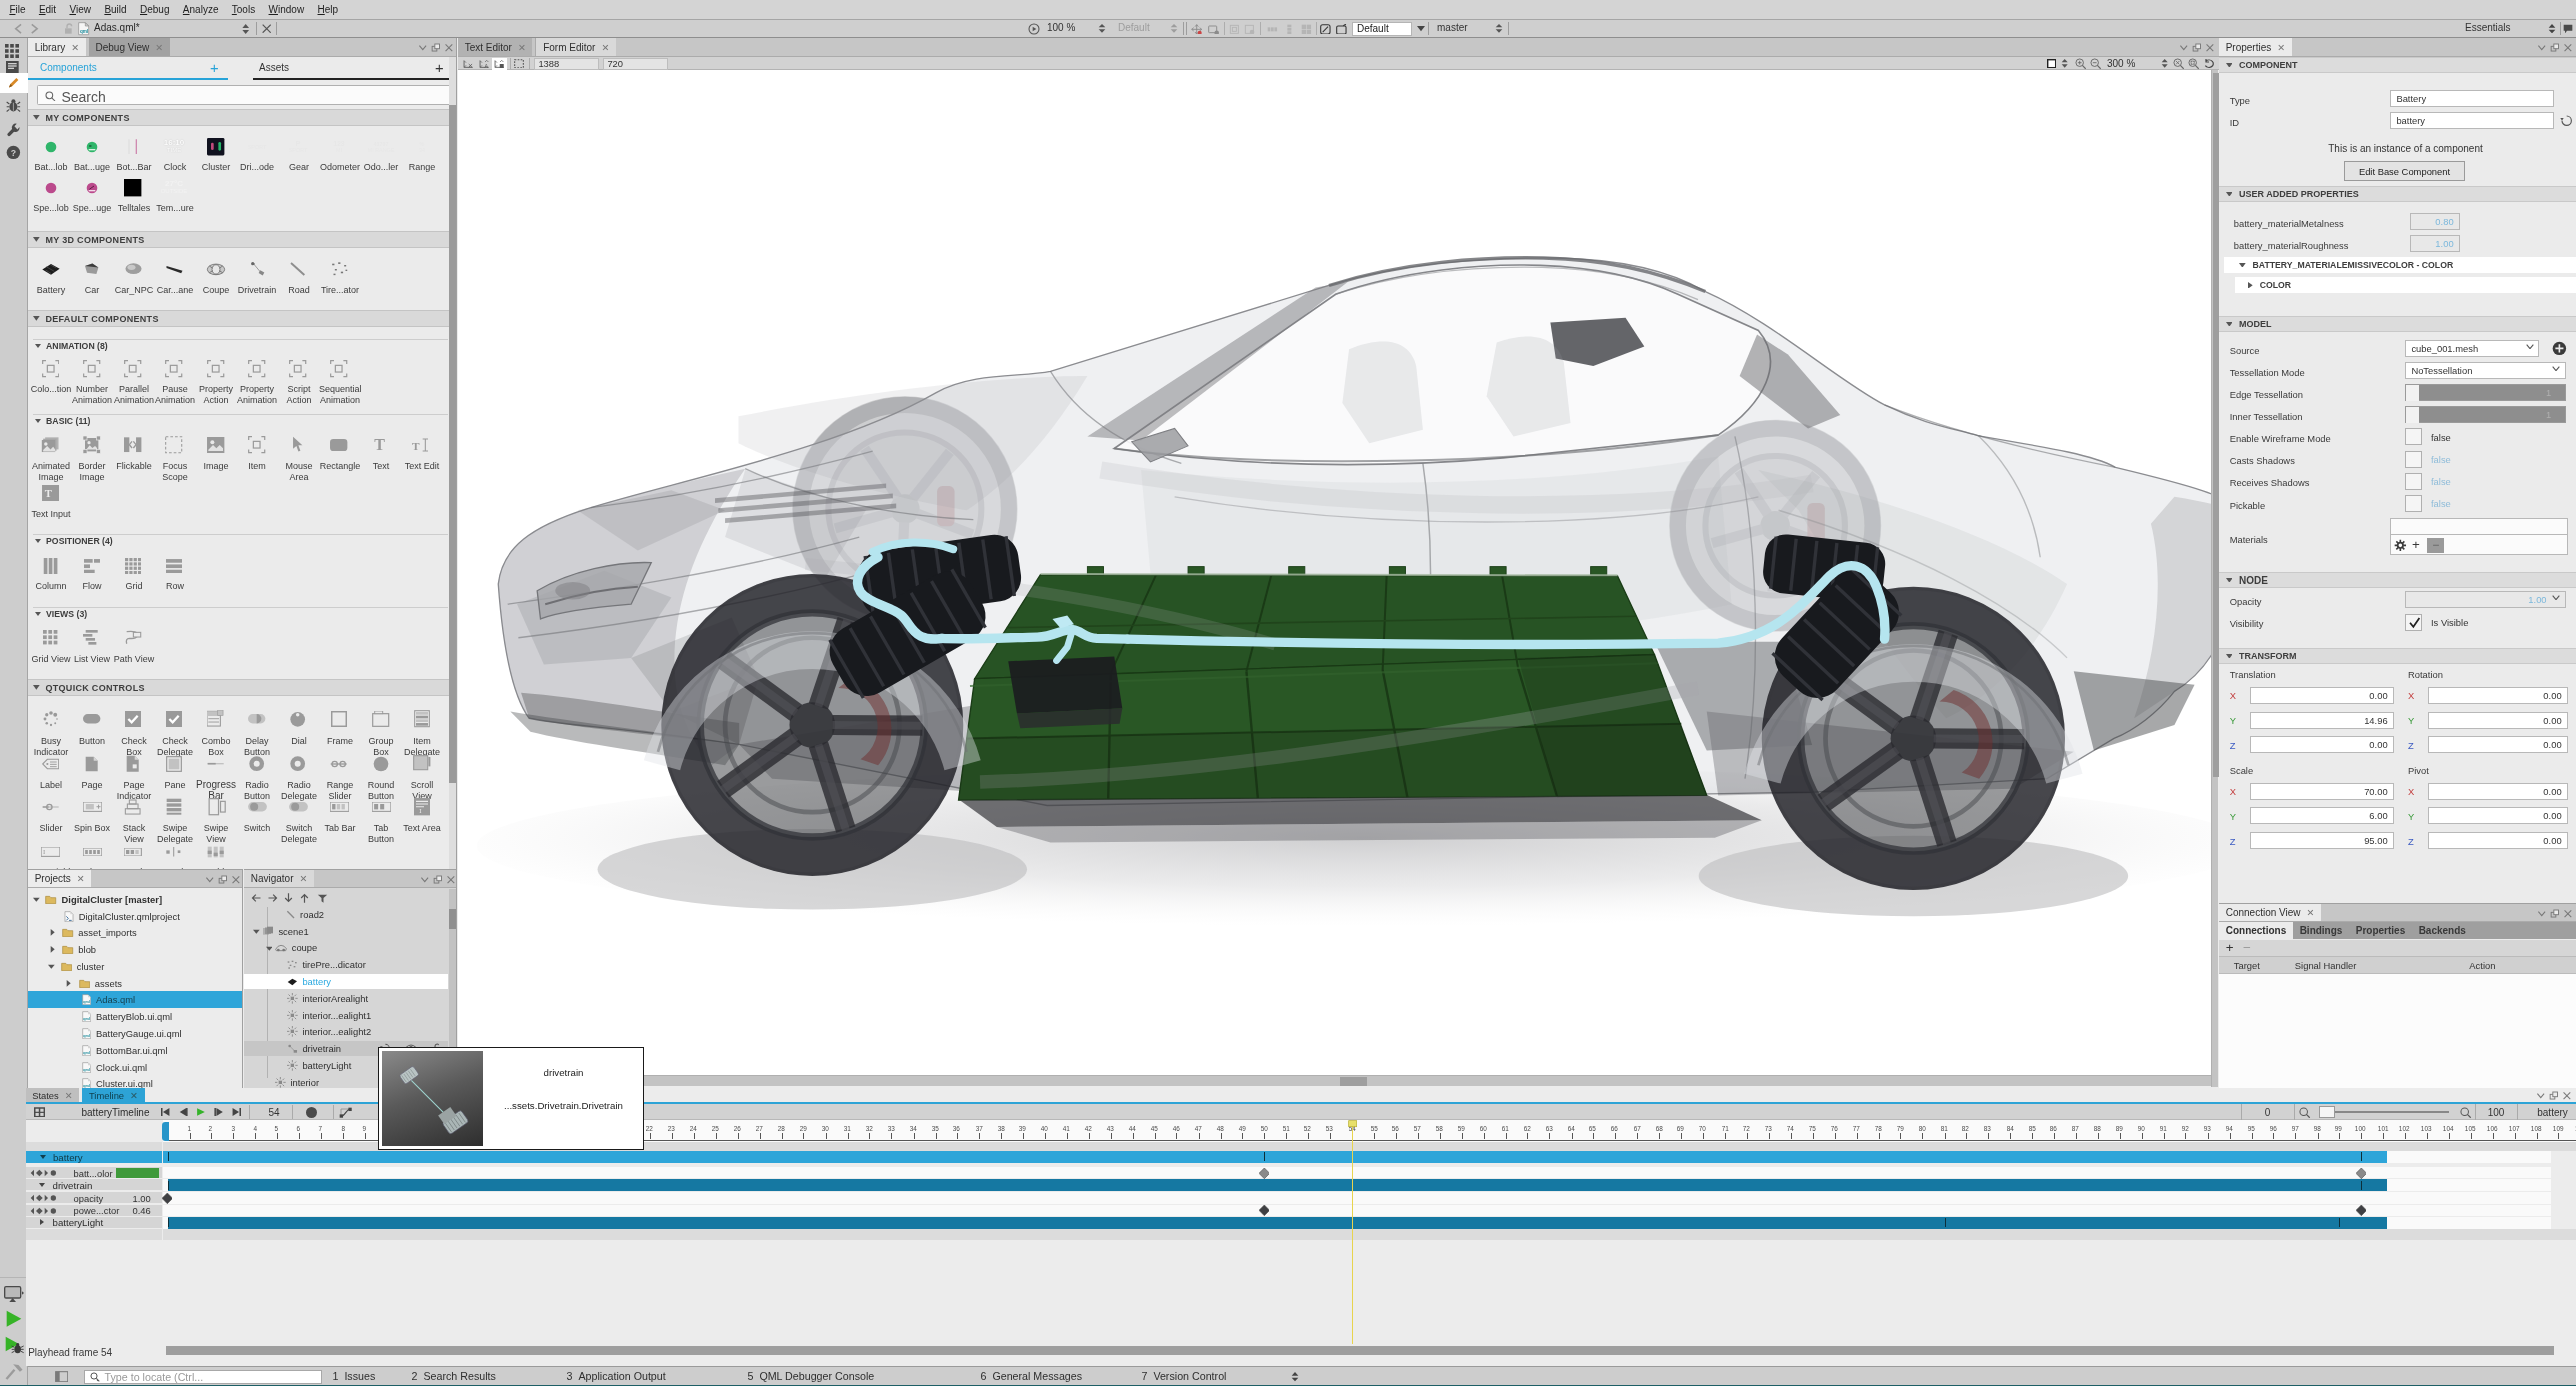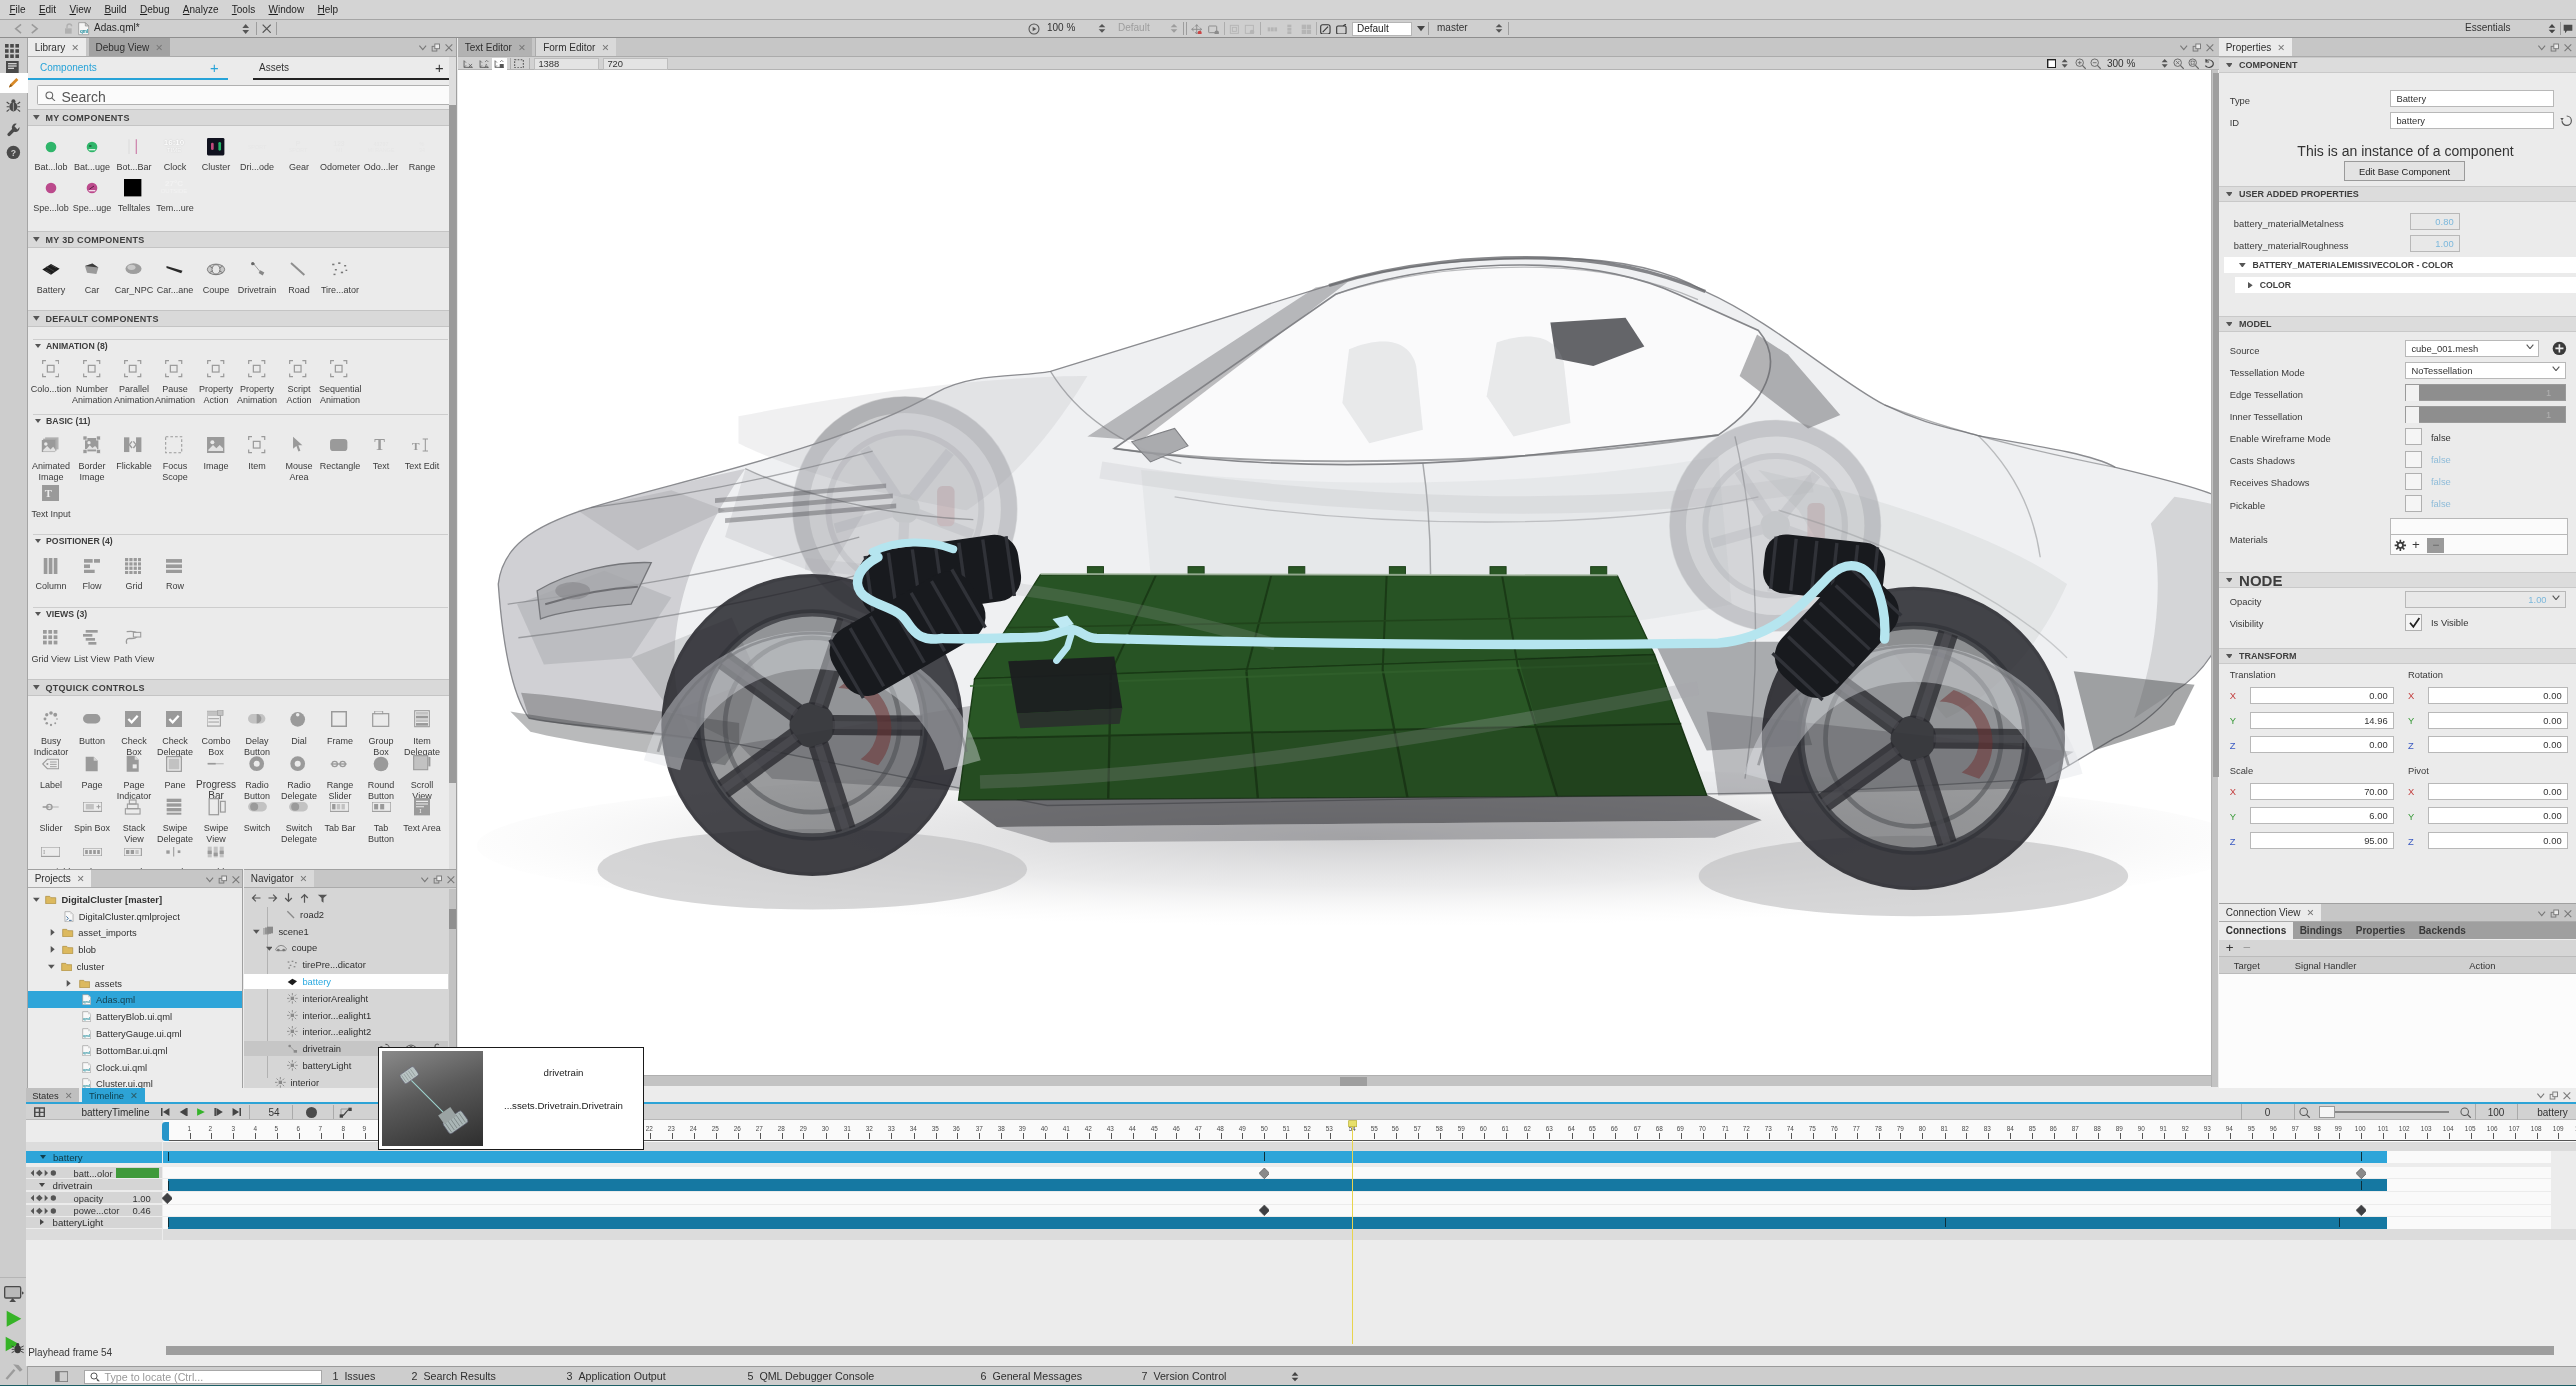--- a/index.html
+++ b/index.html
@@ -1596,21 +1596,21 @@
       <div style="width:100%;text-align:left;">Battery</div>
     </div>
 <div class="abs" style="left:10.7px;top:79px;font-size:9.4px;color:#3a3a3a;white-space:nowrap;">ID</div>
 <div class="abs hc" style="left:171px;top:74px;width:164px;height:17.4px;background:#fff;border:0.7px solid #b8b8b8;font-size:9.4px;color:#333;padding:0 5.4px;">
       <div style="width:100%;text-align:left;">battery</div>
     </div>
 <svg class="abs" style="left:341px;top:76px" width="13.4" height="13.4" viewBox="0 0 20 20">
       <path d="M10 3 a7 7 0 1 1 -7 7" fill="none" stroke="#555" stroke-width="1.7"></path>
       <path d="M3 10 l-2.5 -4 h5 z" fill="#555"></path>
     </svg>
-<div class="abs" style="left:0;top:105px;width:100%;text-align:center;font-size:14px;color:#333;padding-left:16px;">This is an instance of a component</div>
+<div class="abs" style="left:0;top:105px;width:100%;text-align:center;font-size:10px;color:#333;padding-left:16px;">This is an instance of a component</div>
 <div class="abs hc" style="left:125px;top:123px;width:121px;height:20px;background:#e3e3e3;border:0.7px solid #9a9a9a;font-size:9.4px;color:#222;justify-content:center;">Edit Base Component</div>
 <div class="abs hc" style="left:0;top:148px;width:357px;height:16px;background:#dcdcdc;border-top:0.7px solid #c9c9c9;border-bottom:0.7px solid #c9c9c9;">
 <svg style="margin-left:6.7px" width="6.7" height="4.7" viewBox="0 0 10 7">
         <path d="M0 0 h10 l-5 7 z" fill="#555"></path>
       </svg>
 <div style="margin-left:6.7px;font-size:9px;font-weight:bold;color:#3d3d3d;">USER ADDED PROPERTIES</div>
     </div>
 <div class="abs" style="left:14.8px;top:180px;font-size:9.4px;color:#3a3a3a;white-space:nowrap;">battery_materialMetalness</div>
 <div class="abs hc" style="left:191px;top:175px;width:50px;height:17.4px;background:#e8e8e8;border:0.7px solid #b8b8b8;font-size:9.4px;color:#7cb8dc;padding:0 5.4px;">
       <div style="width:100%;text-align:right;">0.80</div>
@@ -1685,21 +1685,21 @@
       <g stroke="#3a3a3a" stroke-width="2.4">
         <path d="M9.5 1 v4 M9.5 14 v4 M1 9.5 h4 M14 9.5 h4 M3.5 3.5 l2.8 2.8 M12.7 12.7 l2.8 2.8 M15.5 3.5 l-2.8 2.8 M3.5 15.5 l2.8 -2.8"></path>
       </g>
     </svg>
 <div class="abs" style="left:193px;top:499px;font-size:13.4px;color:#3a3a3a;">+</div>
 <div class="abs hc" style="left:208px;top:500px;width:17.4px;height:14.8px;background:#9a9a9a;color:#666;font-size:12px;justify-content:center;">−</div>
 <div class="abs hc" style="left:0;top:534px;width:357px;height:16px;background:#dcdcdc;border-top:0.7px solid #c9c9c9;border-bottom:0.7px solid #c9c9c9;">
 <svg style="margin-left:6.7px" width="6.7" height="4.7" viewBox="0 0 10 7">
         <path d="M0 0 h10 l-5 7 z" fill="#555"></path>
       </svg>
-<div style="margin-left:6.7px;font-size:15px;font-weight:bold;color:#3d3d3d;">NODE</div>
+<div style="margin-left:6.7px;font-size:10px;font-weight:bold;color:#3d3d3d;">NODE</div>
     </div>
 <div class="abs" style="left:10.7px;top:558px;font-size:9.4px;color:#3a3a3a;white-space:nowrap;">Opacity</div>
 <div class="abs hc" style="left:186px;top:553px;width:161px;height:17.4px;background:#e8e8e8;border:0.7px solid #b8b8b8;font-size:9.4px;color:#7cb8dc;padding:0 5.4px;">
       <div style="width:100%;text-align:right;">1.00&nbsp;&nbsp;&nbsp;&nbsp;&nbsp;</div>
     </div>
 <svg class="abs" style="left:333px;top:557px" width="8" height="5.4" viewBox="0 0 12 8">
       <path d="M1 1 L6 7 L11 1" fill="none" stroke="#555" stroke-width="1.6"></path>
     </svg>
 <div class="abs" style="left:10.7px;top:580px;font-size:9.4px;color:#3a3a3a;white-space:nowrap;">Visibility</div>
 <div class="abs" style="left:186px;top:576px;width:17.4px;height:17.4px;background:#f5f5f5;border:0.7px solid #b0b0b0;"></div>

